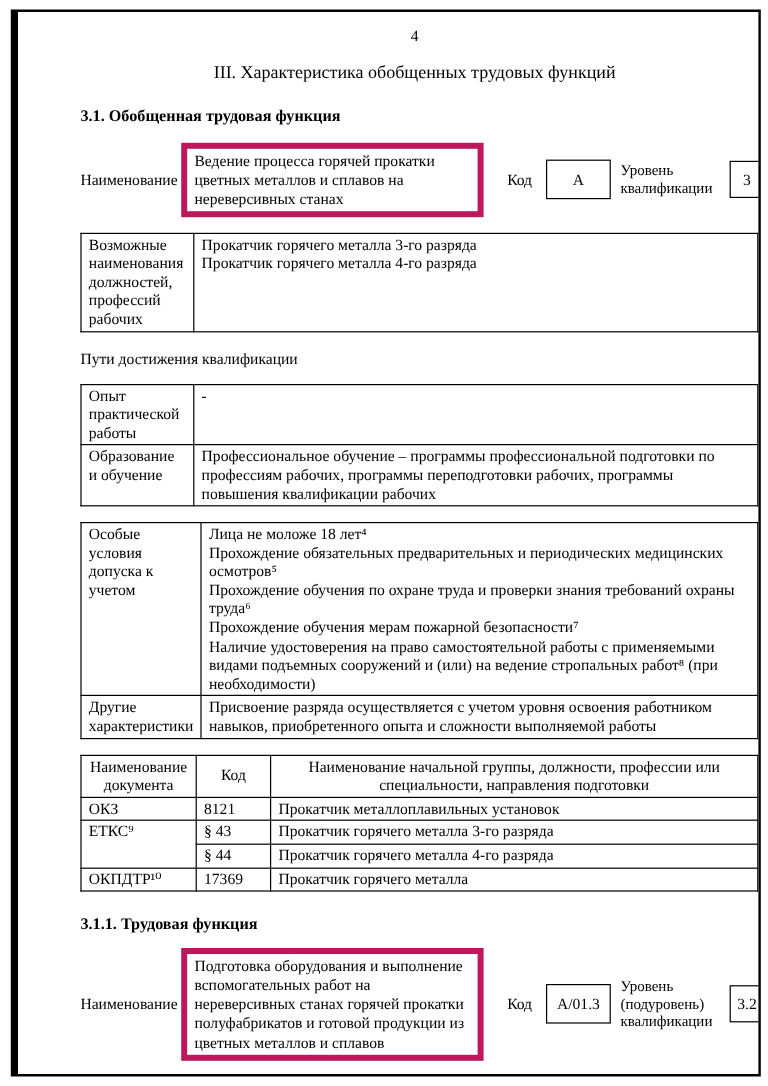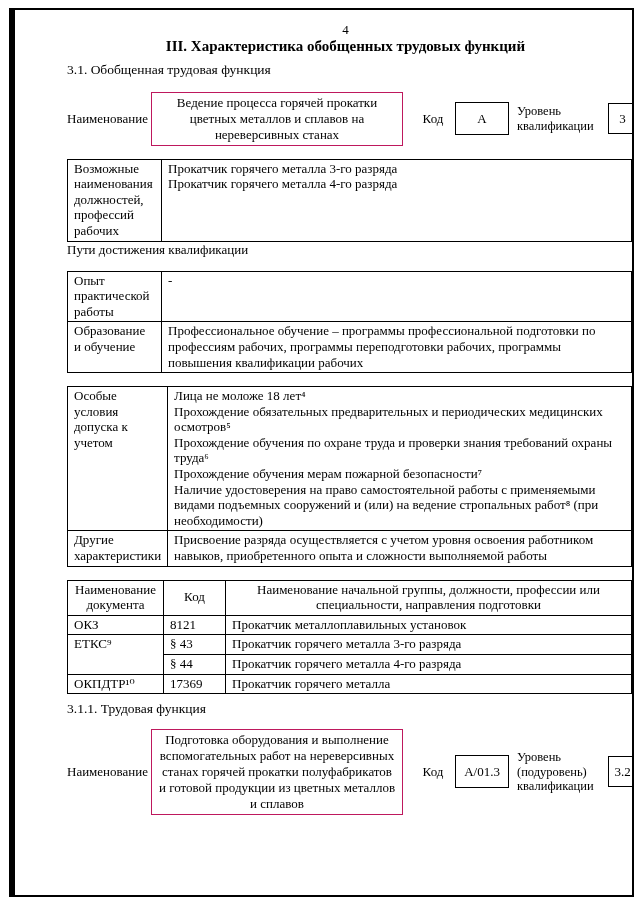--- a/index.html
+++ b/index.html
@@ -19,44 +19,44 @@
     border: 2px solid #000;
     border-left-width: 6px;
     overflow: hidden;
     background: #fff;
   }
   .content { padding: 10px 8px 0 52px; }
 
   .page-number { text-align: center; margin-top: 2px; }
   .doc-title {
     text-align: center;
+    font-weight: normal;
+    font-size: 15px;
+    margin-top: 15px;
+  }
+  .section-heading {
     font-weight: bold;
-    font-size: 15px;
-  }
-  .section-heading {
-    font-weight: normal;
     font-size: 13.5px;
-    margin-top: 7px;
-  }
-  .plain-line { }
+    margin-top: 19px;
+  }
+  .plain-line { margin-top: 14px; }
 
   
   .name-row {
     display: flex;
     align-items: center;
     margin-top: 14px;
   }
   .name-label { width: 84px; flex: none; }
   .name-box {
-    border: 1px solid #be185d;
+    border: 5px solid #be185d;
     width: 252px;
     padding: 2px 6px;
     line-height: 1.22;
     flex: none;
-    text-align: center;
   }
   .code-label { width: 40px; text-align: center; flex: none; margin-left: 10px; }
   .code-box {
     border: 1px solid #000;
     width: 54px; min-height: 33px;
     display: flex; align-items: center; justify-content: center;
     flex: none; margin-left: 2px;
   }
   .level-label {
     width: 86px; text-align: left; flex: none; margin-left: 8px;

